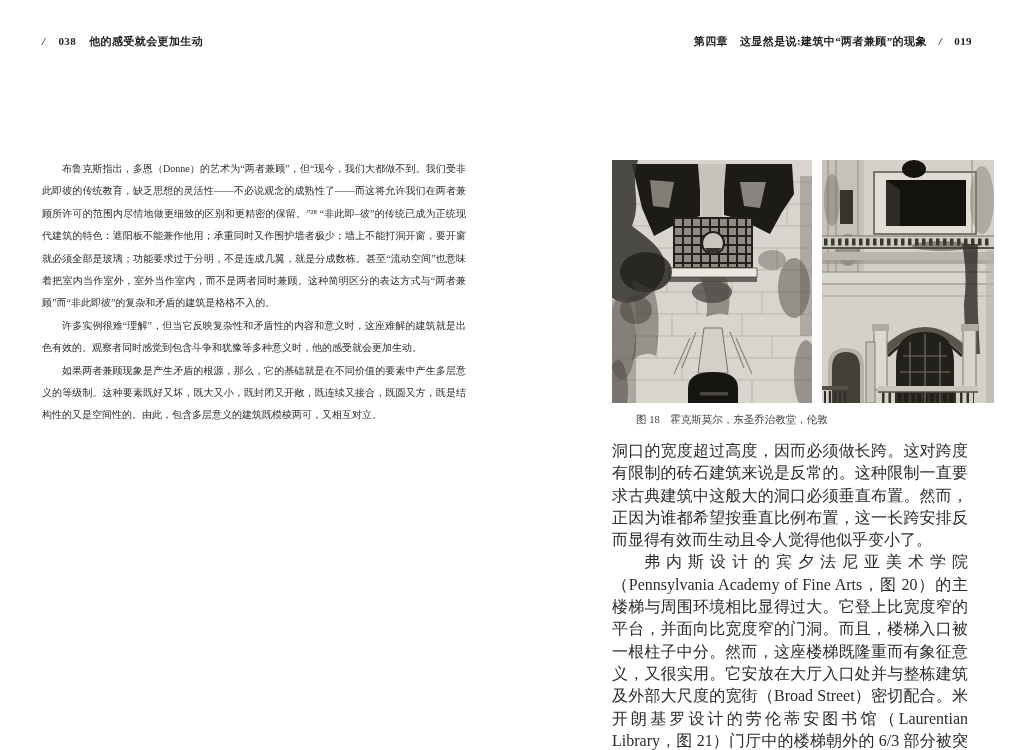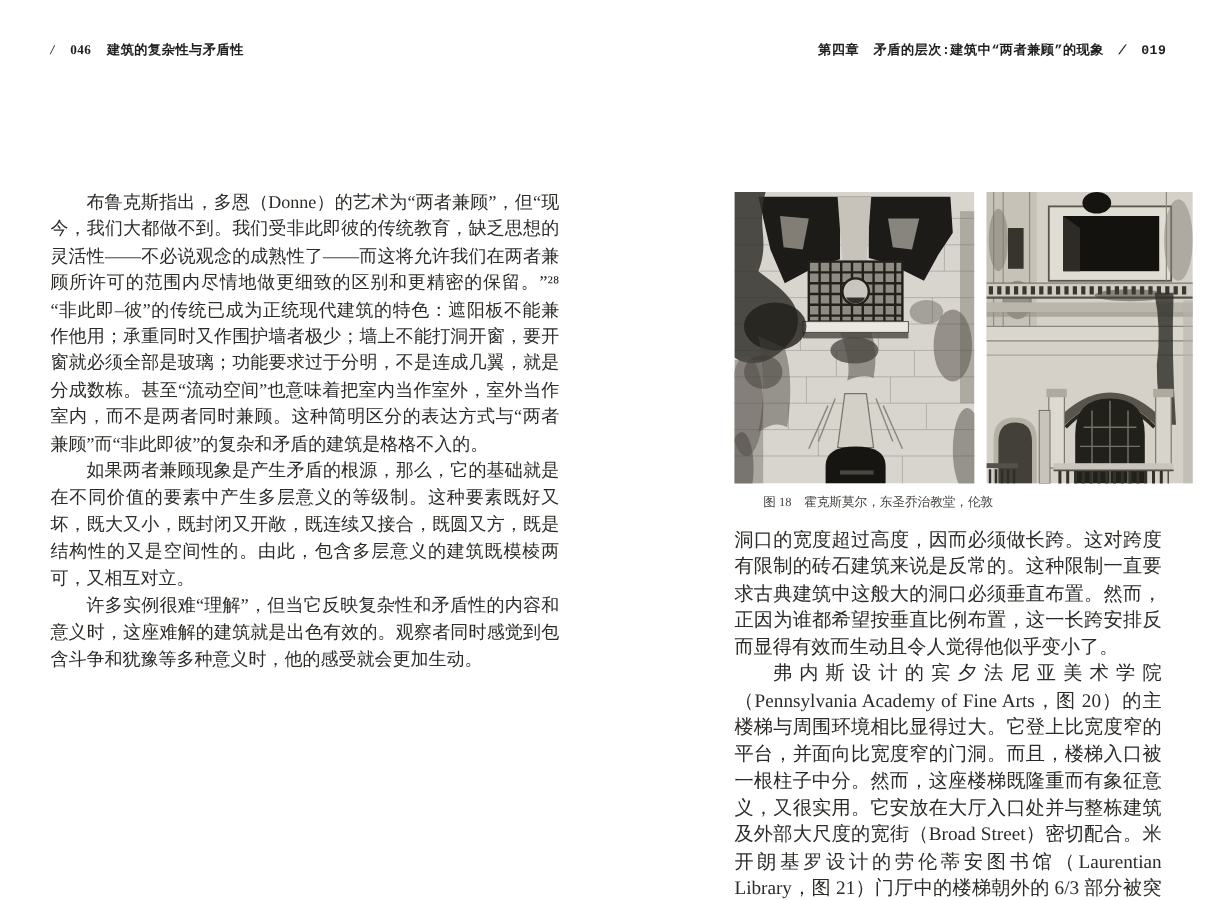--- a/index.html
+++ b/index.html
@@ -6,27 +6,27 @@
   .spread {
     position:relative; width:1010px; height:750px; background:#ffffff;
     font-family:"Liberation Serif","DejaVu Serif",serif; color:#2d2b28;
     overflow:hidden; margin:0 auto;
   }
   .runhead {
     position:absolute; top:34px; font-size:11px; letter-spacing:0.4px;
     color:#1f1e1c; display:flex; align-items:baseline; white-space:nowrap;
   }
   .runhead-left { left:42px; gap:13px; }
-  .runhead-right { right:38px; gap:12px;font-family:Liberation Mono, monospace; }
+  .runhead-right { right:38px; gap:12px; }
   .runhead .num { font-weight:bold; }
   .runhead .slash { font-style:italic; font-weight:bold; }
   .runhead .btitle, .runhead .chapter, .runhead .htitle { font-weight:bold; }
   .body-left {
     position:absolute; left:42px; top:158px; width:424px;
-    font-size:15px; line-height:22.4px; text-align:justify;
+    font-size:10px; line-height:22.4px; text-align:justify;
   }
   .body-right {
     position:absolute; left:612px; top:440px; width:356px;
     font-size:16px; line-height:22.3px; text-align:justify;
   }
   .body-left p, .body-right p { margin:0; text-indent:2em; }
   .body-left p.noind, .body-right p.noind { text-indent:0; }
   .photo { position:absolute; top:160px; }
   .photo svg { display:block; }
   #photo18 { left:612px; }
@@ -38,35 +38,35 @@
   #caption18 { left:612px; width:215px;padding-left:24px; }
   #caption19 { left:822px; width:158px; }
 </style>
 </head>
 <body>
 
 <div class="spread">
 
   <div class="runhead runhead-left">
     <span class="slash">/</span>
-    <span class="num">046</span>
-    <span class="btitle">建筑的复杂性与矛盾性</span>
+    <span class="num">038</span>
+    <span class="btitle">他的感受就会更加生动</span>
   </div>
 
   <div class="runhead runhead-right">
     <span class="chapter">第四章</span>
-    <span class="htitle">矛盾的层次:建筑中“两者兼顾”的现象</span>
+    <span class="htitle">这显然是说:建筑中“两者兼顾”的现象</span>
     <span class="slash">/</span>
     <span class="num">019</span>
   </div>
 
   <div class="body-left">
     <p>布鲁克斯指出，多恩（Donne）的艺术为“两者兼顾”，但“现今，我们大都做不到。我们受非此即彼的传统教育，缺乏思想的灵活性——不必说观念的成熟性了——而这将允许我们在两者兼顾所许可的范围内尽情地做更细致的区别和更精密的保留。”²⁸ “非此即–彼”的传统已成为正统现代建筑的特色：遮阳板不能兼作他用；承重同时又作围护墙者极少；墙上不能打洞开窗，要开窗就必须全部是玻璃；功能要求过于分明，不是连成几翼，就是分成数栋。甚至“流动空间”也意味着把室内当作室外，室外当作室内，而不是两者同时兼顾。这种简明区分的表达方式与“两者兼顾”而“非此即彼”的复杂和矛盾的建筑是格格不入的。</p>
+    <p>许多实例很难“理解”，但当它反映复杂性和矛盾性的内容和意义时，这座难解的建筑就是出色有效的。观察者同时感觉到包含斗争和犹豫等多种意义时，他的感受就会更加生动。</p>
     <p>如果两者兼顾现象是产生矛盾的根源，那么，它的基础就是在不同价值的要素中产生多层意义的等级制。这种要素既好又坏，既大又小，既封闭又开敞，既连续又接合，既圆又方，既是结构性的又是空间性的。由此，包含多层意义的建筑既模棱两可，又相互对立。</p>
-    <p>许多实例很难“理解”，但当它反映复杂性和矛盾性的内容和意义时，这座难解的建筑就是出色有效的。观察者同时感觉到包含斗争和犹豫等多种意义时，他的感受就会更加生动。</p>
   </div>
 
   <div class="photo" id="photo18">
     <svg width="200" height="243" viewBox="0 0 200 243">
       <rect width="200" height="243" fill="#d8d5ce"></rect>
       <g stroke="#b3afa6" stroke-width="0.8">
         <line x1="0" y1="22" x2="200" y2="22"></line>
           <line x1="0" y1="44" x2="200" y2="44"></line>
         <line x1="0" y1="66" x2="200" y2="66"></line>
           <line x1="0" y1="88" x2="200" y2="88"></line>

